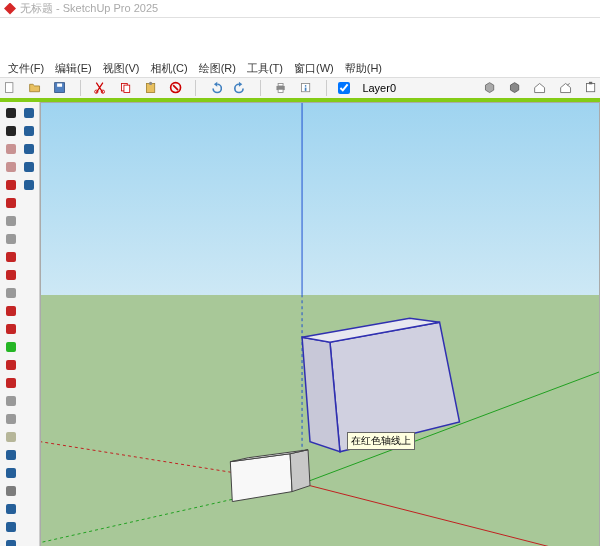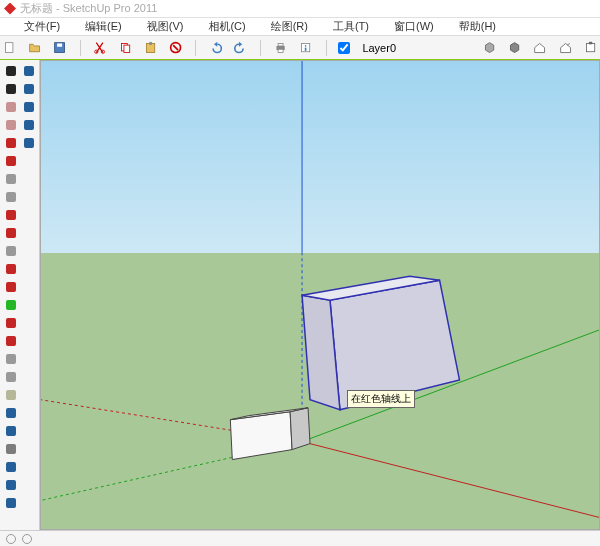--- a/index.html
+++ b/index.html
@@ -1,22 +1,22 @@
 <!DOCTYPE html>
 <html><head>
 <meta charset="utf-8">
 <style>
   * { box-sizing: border-box; margin: 0; padding: 0; }
   body { font-family: "Microsoft YaHei", Arial, sans-serif; font-size: 11px; background: #fff; width: 600px; height: 546px; overflow: hidden; position: relative; }
   .titlebar { height: 18px; background: #fff; display: flex; align-items: center; padding-left: 4px; gap: 4px; border-bottom: 1px solid #e0e0e0; }
   .app-icon { width: 12px; height: 12px; background: #d62828; clip-path: polygon(50% 0, 100% 50%, 50% 100%, 0 50%); }
   .title-text { color: #aaa; font-size: 11px; }
-  .menubar { height: 18px; display: flex; align-items: center; padding-left: 20px; gap: 17px; border-bottom: 1px solid #ddd; }
+  .menubar { height: 18px; display: flex; align-items: center; padding-left: 4px; gap: 3px; border-bottom: 1px solid #ddd; margin-top: 42px; }
   .menu-item { padding: 0 4px; font-size: 11px; color: #333; cursor: default; }
-  .maintoolbar { height: 24px; display: flex; align-items: center; padding: 0 2px; gap: 10px; border-bottom: 1px solid #84cc16; background: #f5f5f5; }
+  .maintoolbar { height: 24px; display: flex; align-items: center; padding: 0 2px; gap: 10px; border-bottom: 4px solid #84cc16; background: #f5f5f5; }
   .tbtn { width: 18px; height: 18px; display: flex; align-items: center; justify-content: center; cursor: default; border: 1px solid transparent; }
   .tsep { width: 1px; height: 16px; background: #ccc; margin: 0 2px; }
   .layer-chk { width: 12px; height: 12px; }
   .layer-label { font-size: 11px; padding: 0 6px 0 2px; }
   .content { display: flex; height: 470px; }
   .sidetools { width: 40px; background: #f5f5f5; border-right: 1px solid #ccc; display: flex; flex-direction: column; flex-wrap: wrap; align-content: flex-start; padding: 2px; gap: 1px; overflow: hidden; }
   .sbtn { width: 17px; height: 17px; display: flex; align-items: center; justify-content: center; cursor: default; }
   .sbtn svg { width: 14px; height: 14px; }
   .viewport { flex: 1; position: relative; background: #a0c080; overflow: hidden; border: 1px solid #aaa; }
   .sky { position: absolute; top: 0; left: 0; right: 0; height: 41%; background: linear-gradient(#9fd4f0, #cde8f5); }
@@ -24,21 +24,21 @@
   .axes, .cubes { position: absolute; inset: 0; }
   .tooltip { position: absolute; left: 306px; top: 329px; background: #ffffe0; border: 1px solid #666; font-size: 10px; padding: 1px 3px; white-space: nowrap; }
   .statusbar { height: 16px; display: flex; align-items: center; padding: 0 6px; gap: 6px; border-top: 1px solid #ccc; font-size: 11px; color: #555; background: #f5f5f5; }
   .st-icon { width: 10px; height: 10px; border: 1px solid #999; border-radius: 50%; display: inline-block; }
 </style>
 </head>
 <body>
 
 <div class="titlebar">
   <span class="app-icon"></span>
-  <span class="title-text">无标题 - SketchUp Pro 2011</span>
+  <span class="title-text">无标题 - SketchUp Pro 2025</span>
 </div>
 
 <div class="menubar">
   <span class="menu-item">文件(F)</span>
   <span class="menu-item">编辑(E)</span>
   <span class="menu-item">视图(V)</span>
   <span class="menu-item">相机(C)</span>
   <span class="menu-item">绘图(R)</span>
   <span class="menu-item">工具(T)</span>
   <span class="menu-item">窗口(W)</span>

